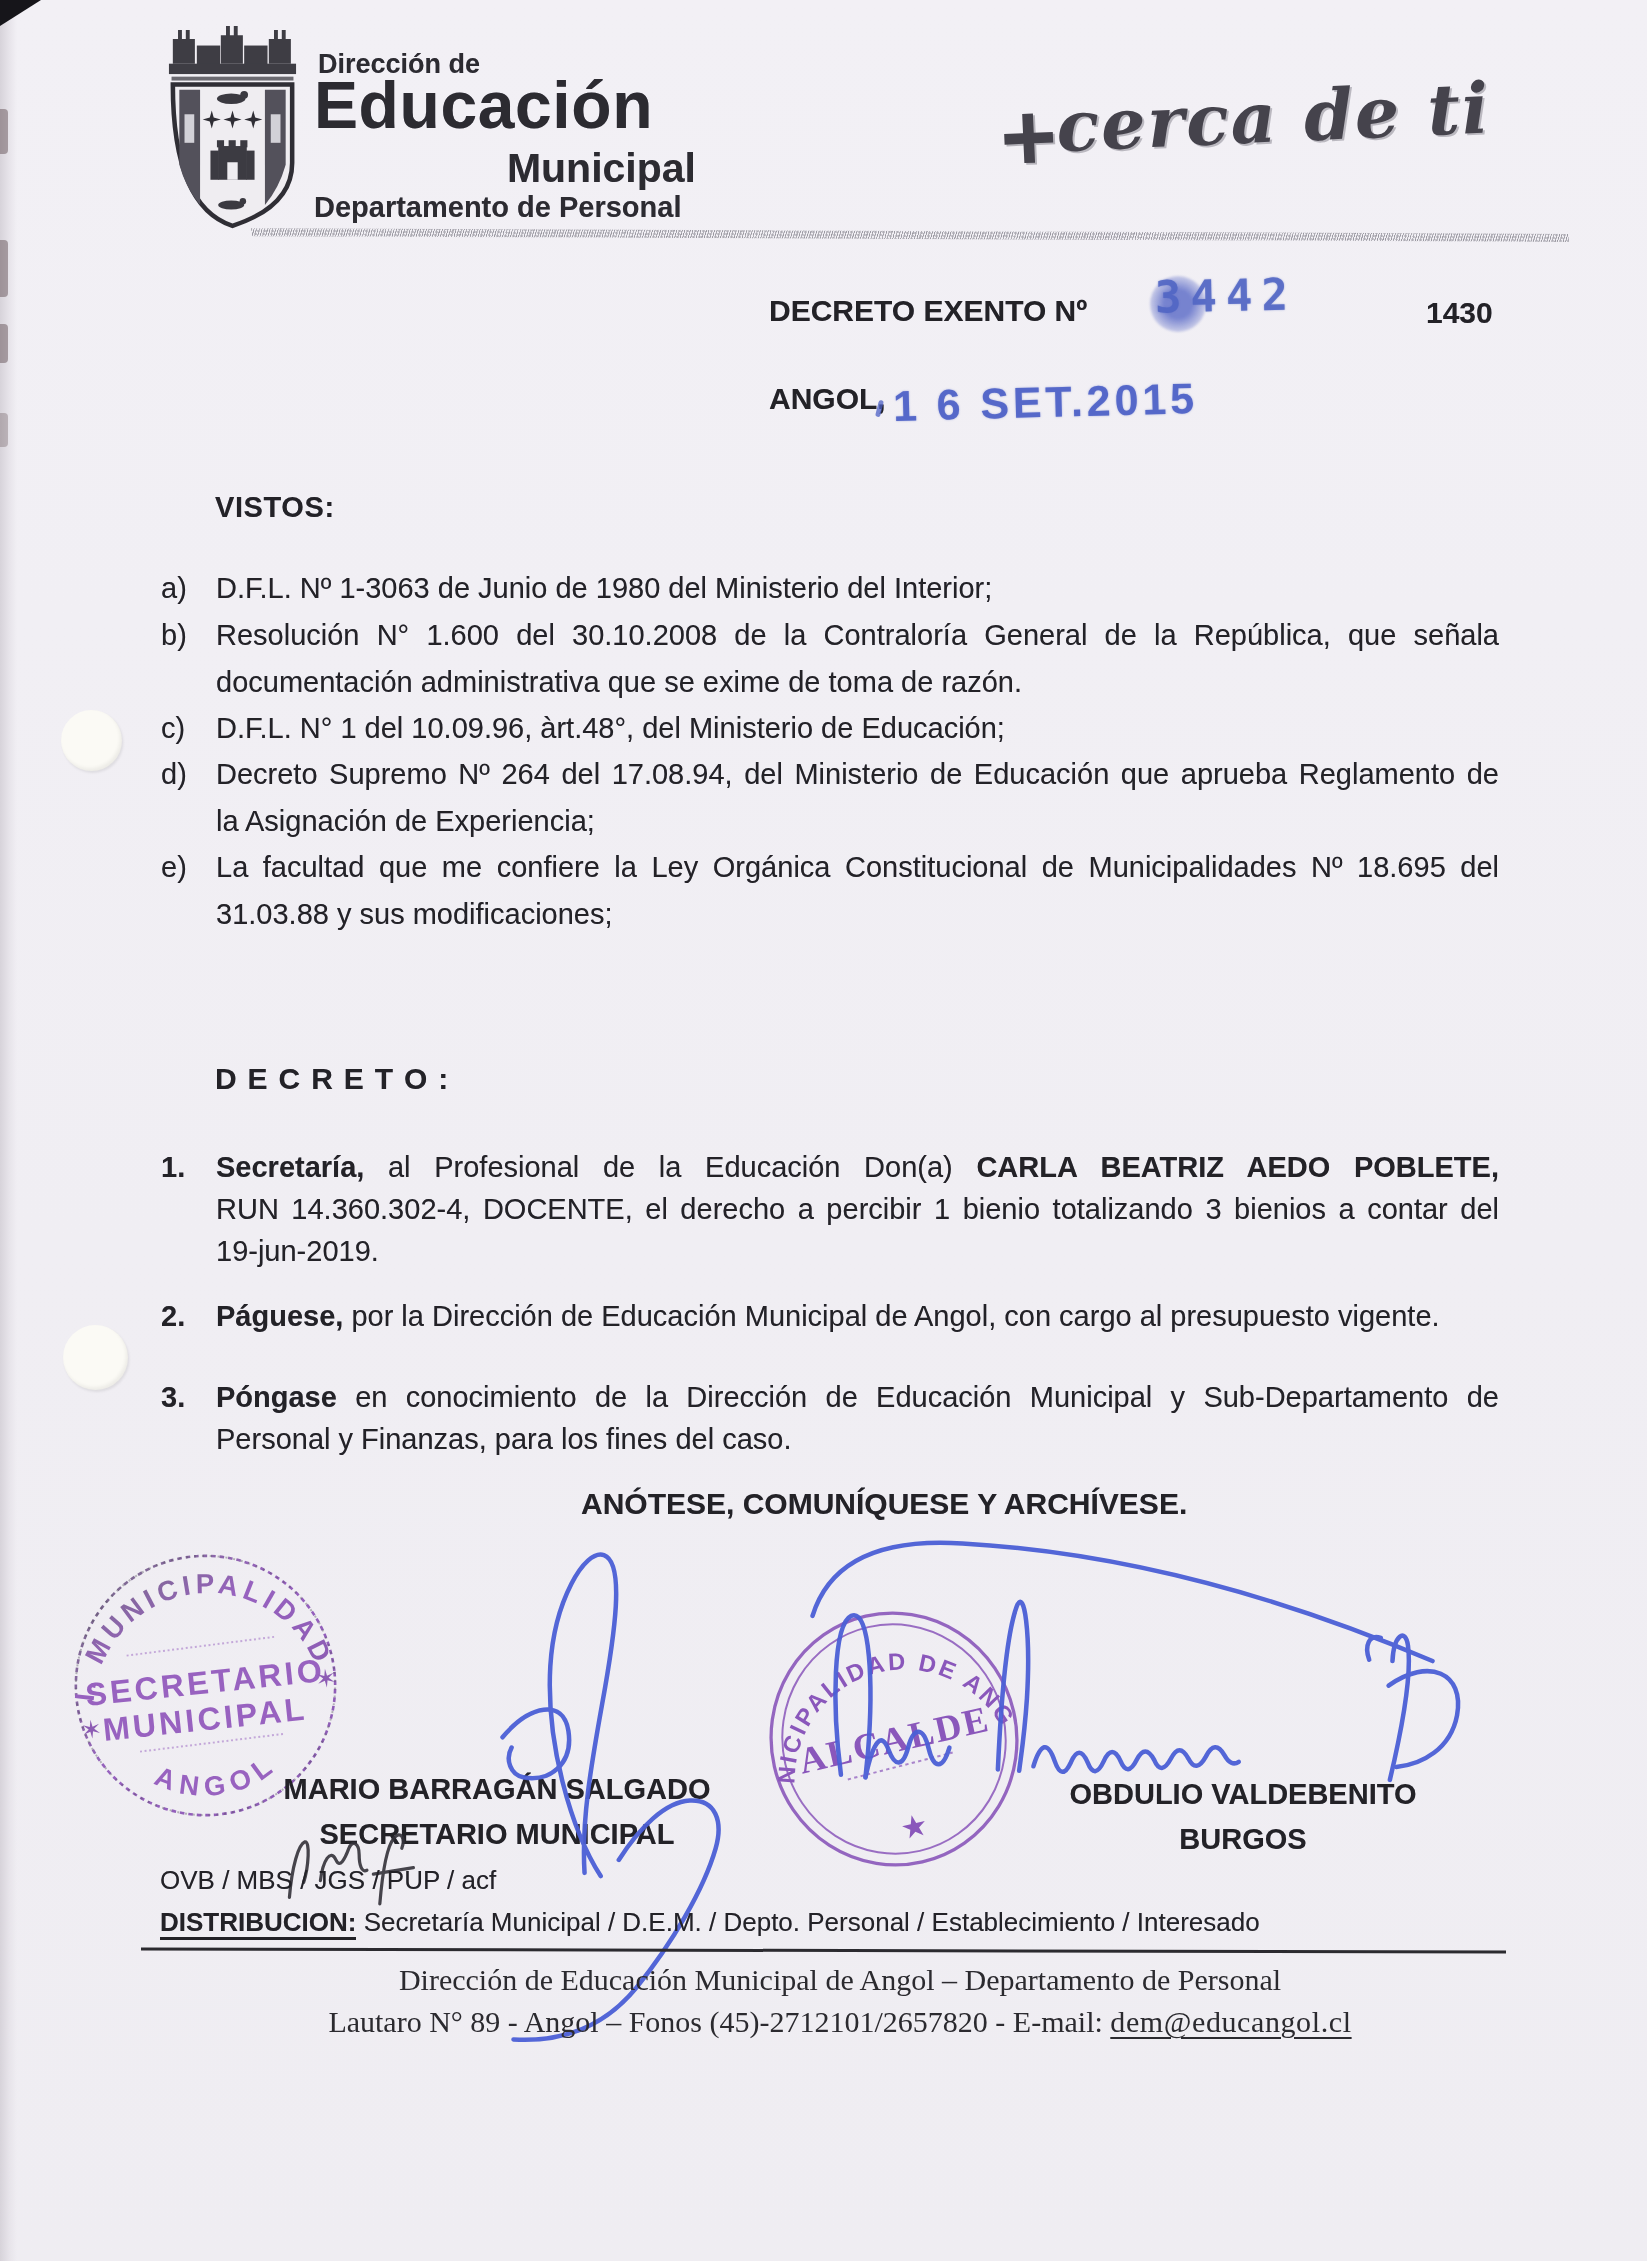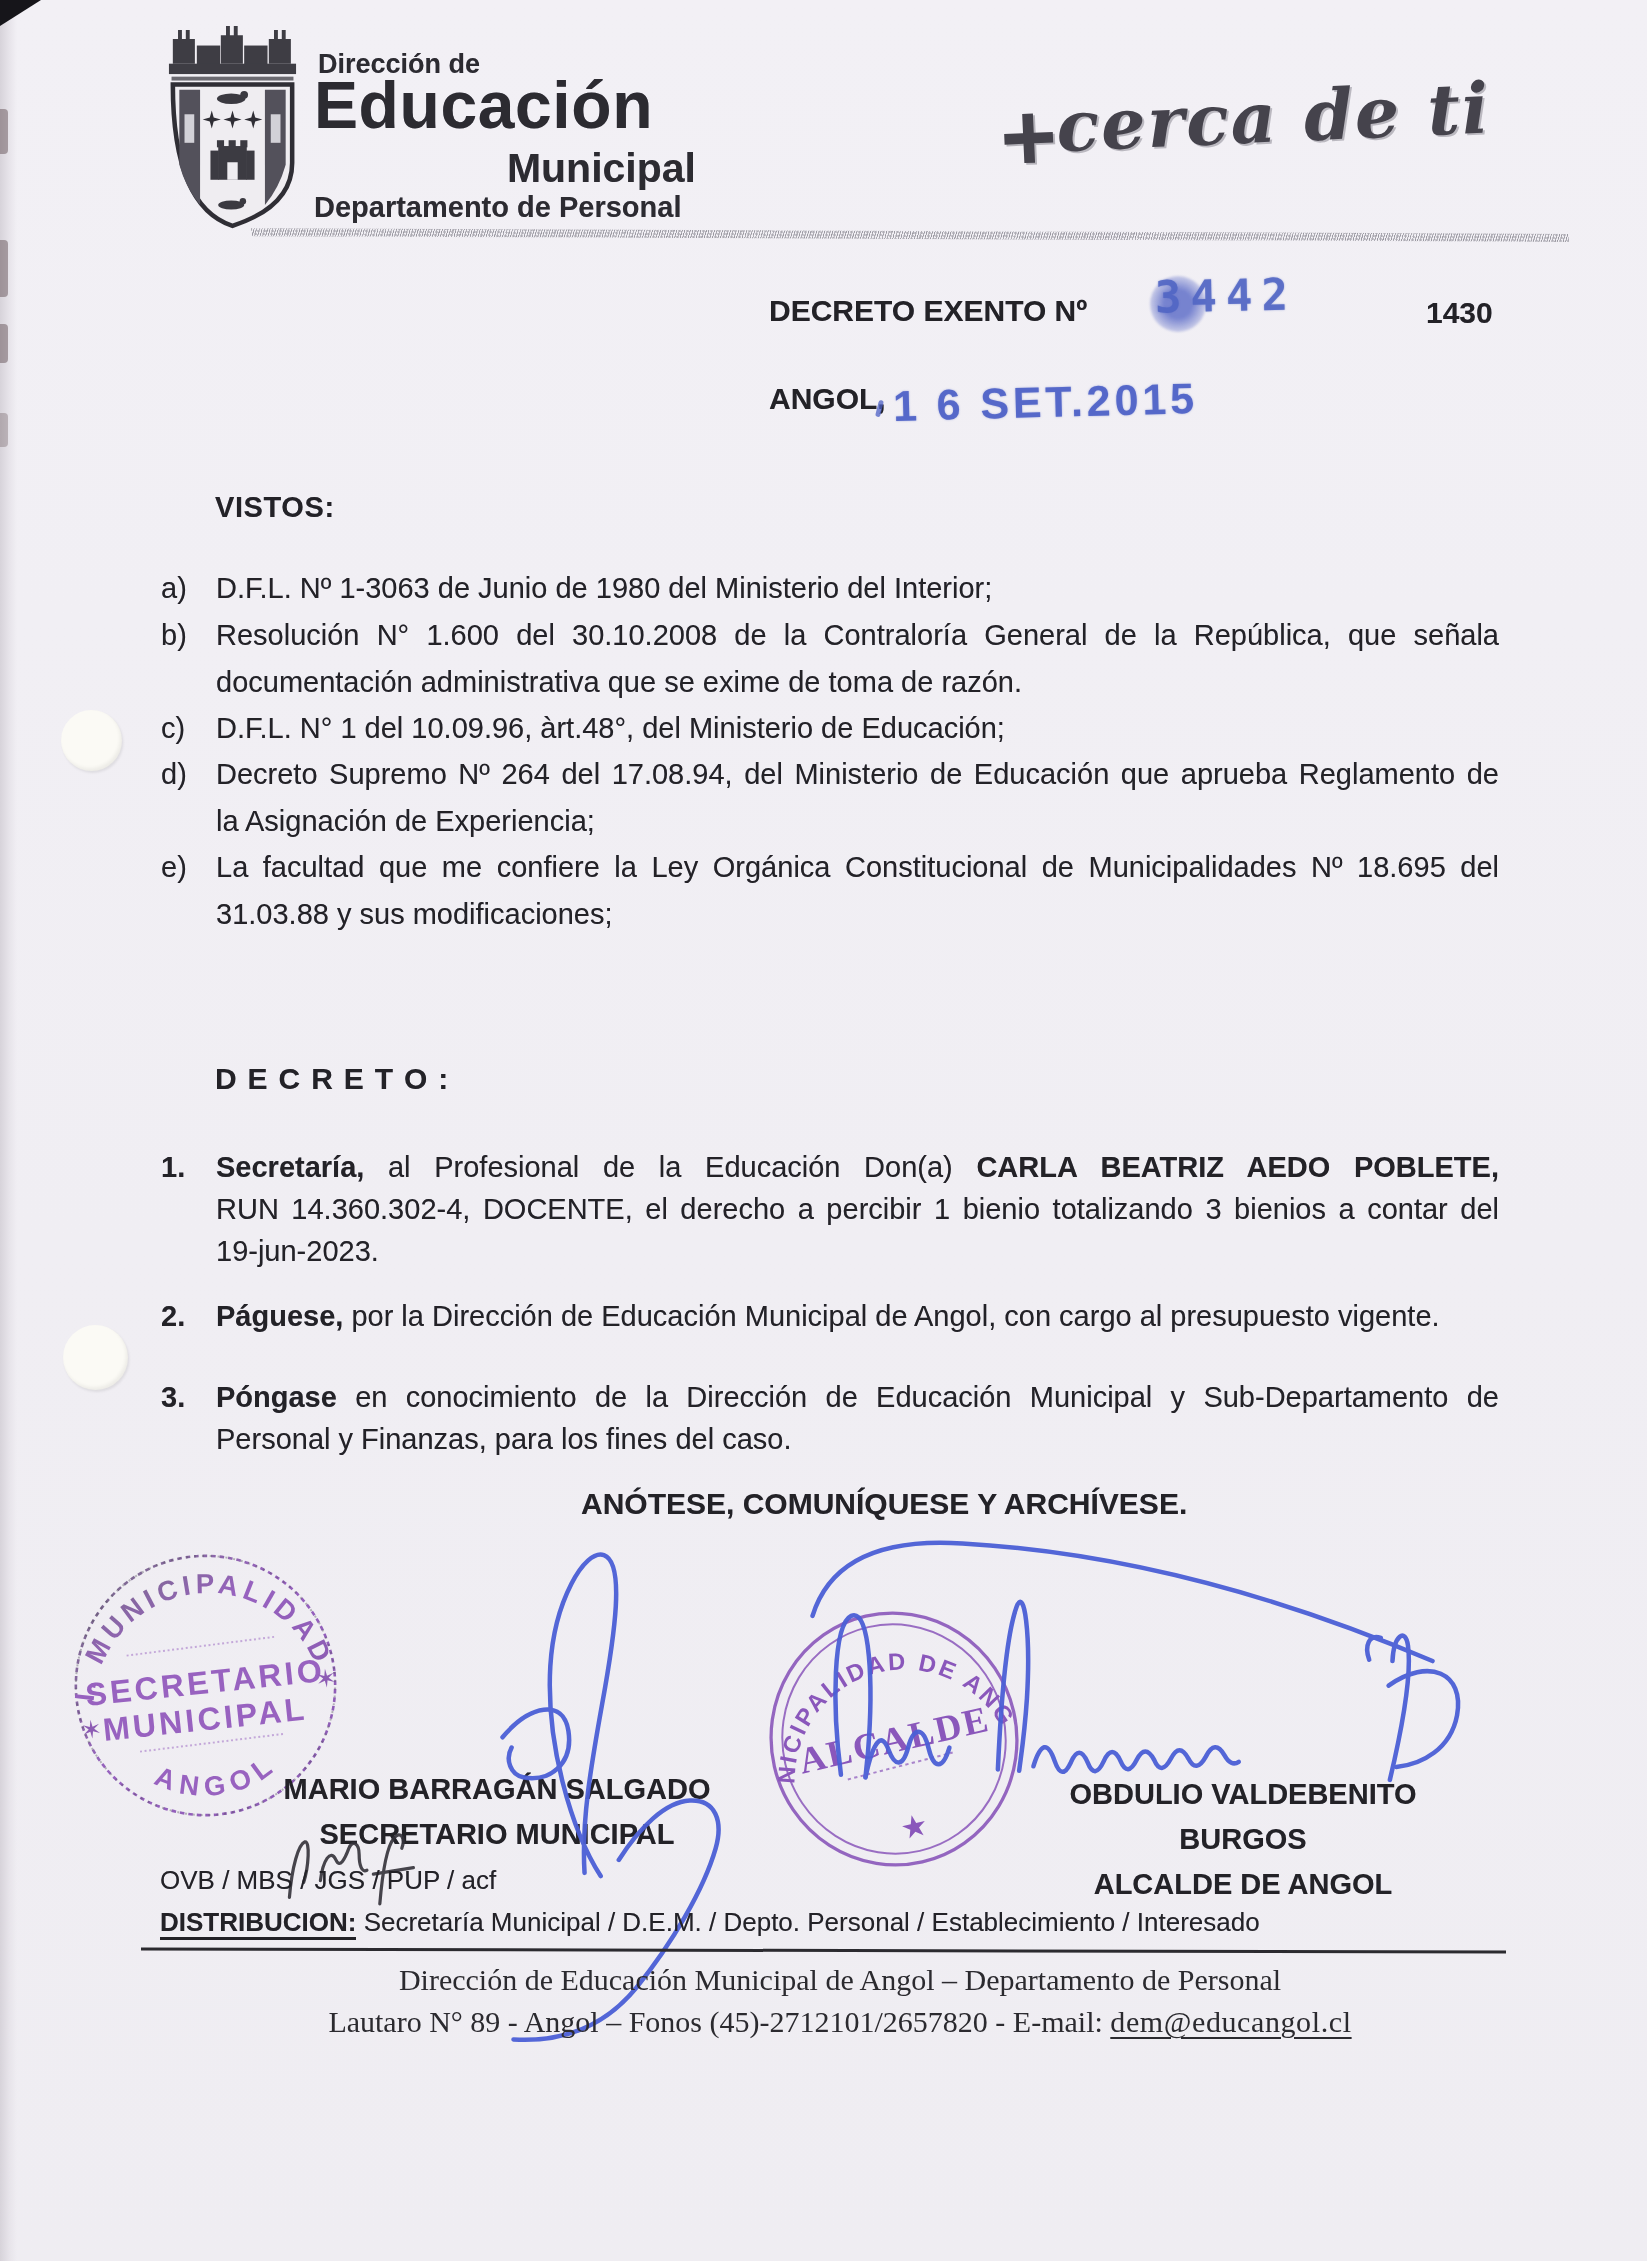--- a/index.html
+++ b/index.html
@@ -191,21 +191,21 @@
 
   <div class="abs txt dheading">D E C R E T O :</div>
 
   <div class="abs txt ditem" style="top:1146px;">
     <span class="dnum">1.</span>
     <div class="dlines">
       <div class="jline">
         <b>Secretaría,</b><span> al Profesional de la Educación Don(a) </span><b>CARLA BEATRIZ AEDO POBLETE,</b>
       </div>
       <div class="jline">RUN 14.360.302-4, DOCENTE, el derecho a percibir 1 bienio totalizando 3 bienios a contar del</div>
-      <div class="jlast">19-jun-2023.</div>
+      <div class="jlast">19-jun-2019.</div>
     </div>
   </div>
 
   <div class="abs txt ditem" style="top:1295px;">
     <span class="dnum">2.</span>
     <div class="dlines">
       <div class="jlast">
         <b>Páguese,</b><span> por la Dirección de Educación Municipal de Angol, con cargo al presupuesto vigente.</span>
       </div>
     </div>
@@ -260,21 +260,20 @@
     <path d="M 118,244 L 282,240" stroke="#8a4fc0" stroke-width="3" stroke-dasharray="5 5" opacity=".7"></path>
     <text x="200" y="352" text-anchor="middle" font-size="46" fill="#8a4fc0">★</text>
   </svg>
 
   <div class="abs txt name-left">
     <div>MARIO BARRAGÁN SALGADO</div>
     <div>SECRETARIO MUNICIPAL</div>
   </div>
   <div class="abs txt name-right">
     <div>OBDULIO VALDEBENITO BURGOS</div>
-    <div>ALCALDE DE ANGOL</div>
   </div>
 
   <svg class="abs sig-overlay" viewBox="0 0 2550 3501">
     <g fill="none" stroke="#4b5fd6" stroke-width="7" stroke-linecap="round" opacity=".95">
       <path d="M 930 2905 C 885 2835, 845 2700, 852 2580 C 858 2480, 905 2398, 935 2408 C 968 2420, 952 2530, 932 2640 C 915 2735, 900 2820, 905 2900"></path>
       <path d="M 778 2690 C 820 2640, 872 2630, 880 2680 C 888 2732, 850 2760, 810 2752 C 790 2748, 782 2724, 792 2706"></path>
       <path d="M 958 2880 C 990 2830, 1030 2790, 1068 2788 C 1108 2786, 1120 2820, 1108 2862 C 1090 2925, 1040 3010, 985 3078 C 930 3145, 862 3162, 795 3158"></path>
     </g>
     <g fill="none" stroke="#4b5fd6" stroke-width="7" stroke-linecap="round" opacity=".95">
       <path d="M 1258 2502 C 1285 2415, 1368 2382, 1490 2390 C 1740 2404, 1990 2475, 2218 2572"></path>

